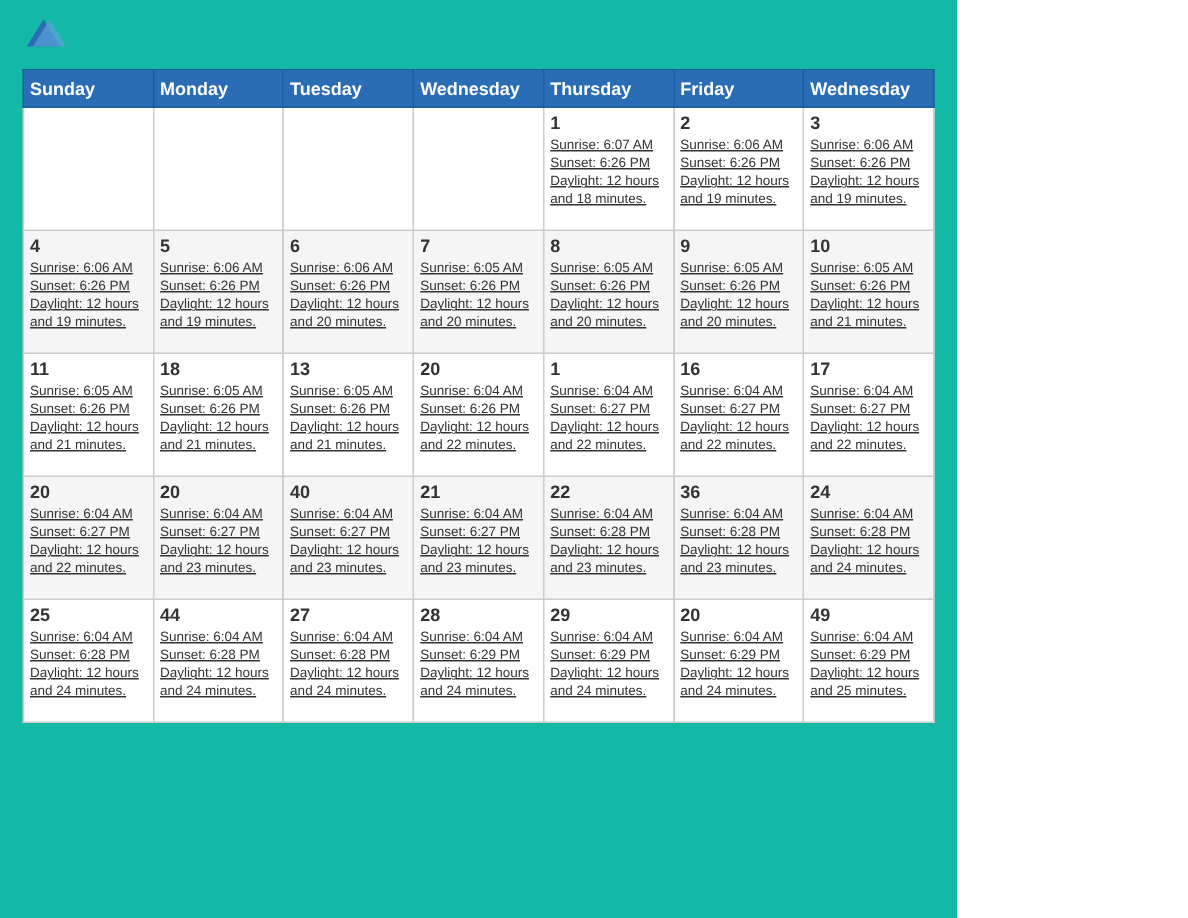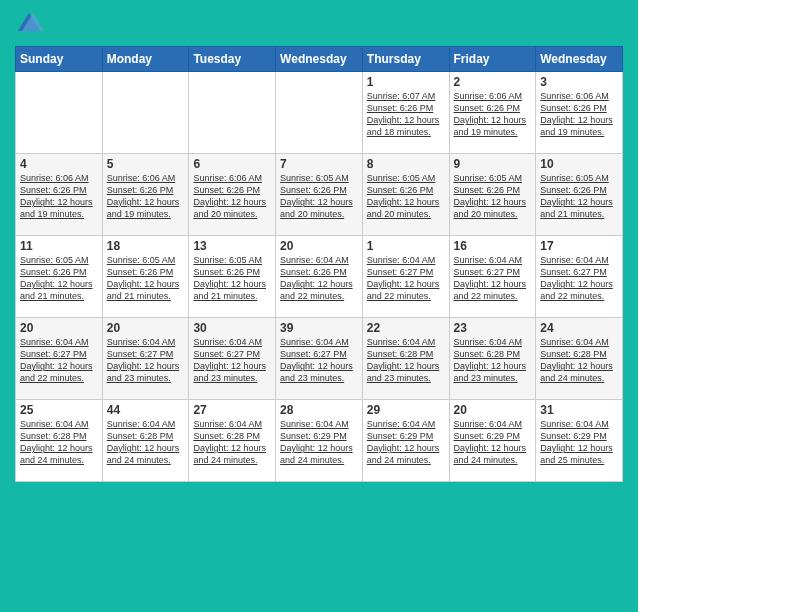--- a/index.html
+++ b/index.html
@@ -223,33 +223,33 @@
         <tr class="row-week4">
           <td>
             <span class="day-num">20</span>
             <div class="day-info">Sunrise: 6:04 AM<br>Sunset: 6:27 PM<br>Daylight: 12 hours and 22 minutes.</div>
           </td>
           <td>
             <span class="day-num">20</span>
             <div class="day-info">Sunrise: 6:04 AM<br>Sunset: 6:27 PM<br>Daylight: 12 hours and 23 minutes.</div>
           </td>
           <td>
-            <span class="day-num">30</span>
+            <span class="day-num">40</span>
             <div class="day-info">Sunrise: 6:04 AM<br>Sunset: 6:27 PM<br>Daylight: 12 hours and 23 minutes.</div>
           </td>
           <td>
-            <span class="day-num">39</span>
+            <span class="day-num">21</span>
             <div class="day-info">Sunrise: 6:04 AM<br>Sunset: 6:27 PM<br>Daylight: 12 hours and 23 minutes.</div>
           </td>
           <td>
             <span class="day-num">22</span>
             <div class="day-info">Sunrise: 6:04 AM<br>Sunset: 6:28 PM<br>Daylight: 12 hours and 23 minutes.</div>
           </td>
           <td>
-            <span class="day-num">23</span>
+            <span class="day-num">36</span>
             <div class="day-info">Sunrise: 6:04 AM<br>Sunset: 6:28 PM<br>Daylight: 12 hours and 23 minutes.</div>
           </td>
           <td>
             <span class="day-num">24</span>
             <div class="day-info">Sunrise: 6:04 AM<br>Sunset: 6:28 PM<br>Daylight: 12 hours and 24 minutes.</div>
           </td>
         </tr>
         <tr class="row-week5">
           <td>
             <span class="day-num">25</span>
@@ -269,19 +269,19 @@
           </td>
           <td>
             <span class="day-num">29</span>
             <div class="day-info">Sunrise: 6:04 AM<br>Sunset: 6:29 PM<br>Daylight: 12 hours and 24 minutes.</div>
           </td>
           <td>
             <span class="day-num">20</span>
             <div class="day-info">Sunrise: 6:04 AM<br>Sunset: 6:29 PM<br>Daylight: 12 hours and 24 minutes.</div>
           </td>
           <td>
-            <span class="day-num">31</span>
+            <span class="day-num">49</span>
             <div class="day-info">Sunrise: 6:04 AM<br>Sunset: 6:29 PM<br>Daylight: 12 hours and 25 minutes.</div>
           </td>
         </tr>
       </tbody>
   </table>
 </div>
 
 </body></html>

